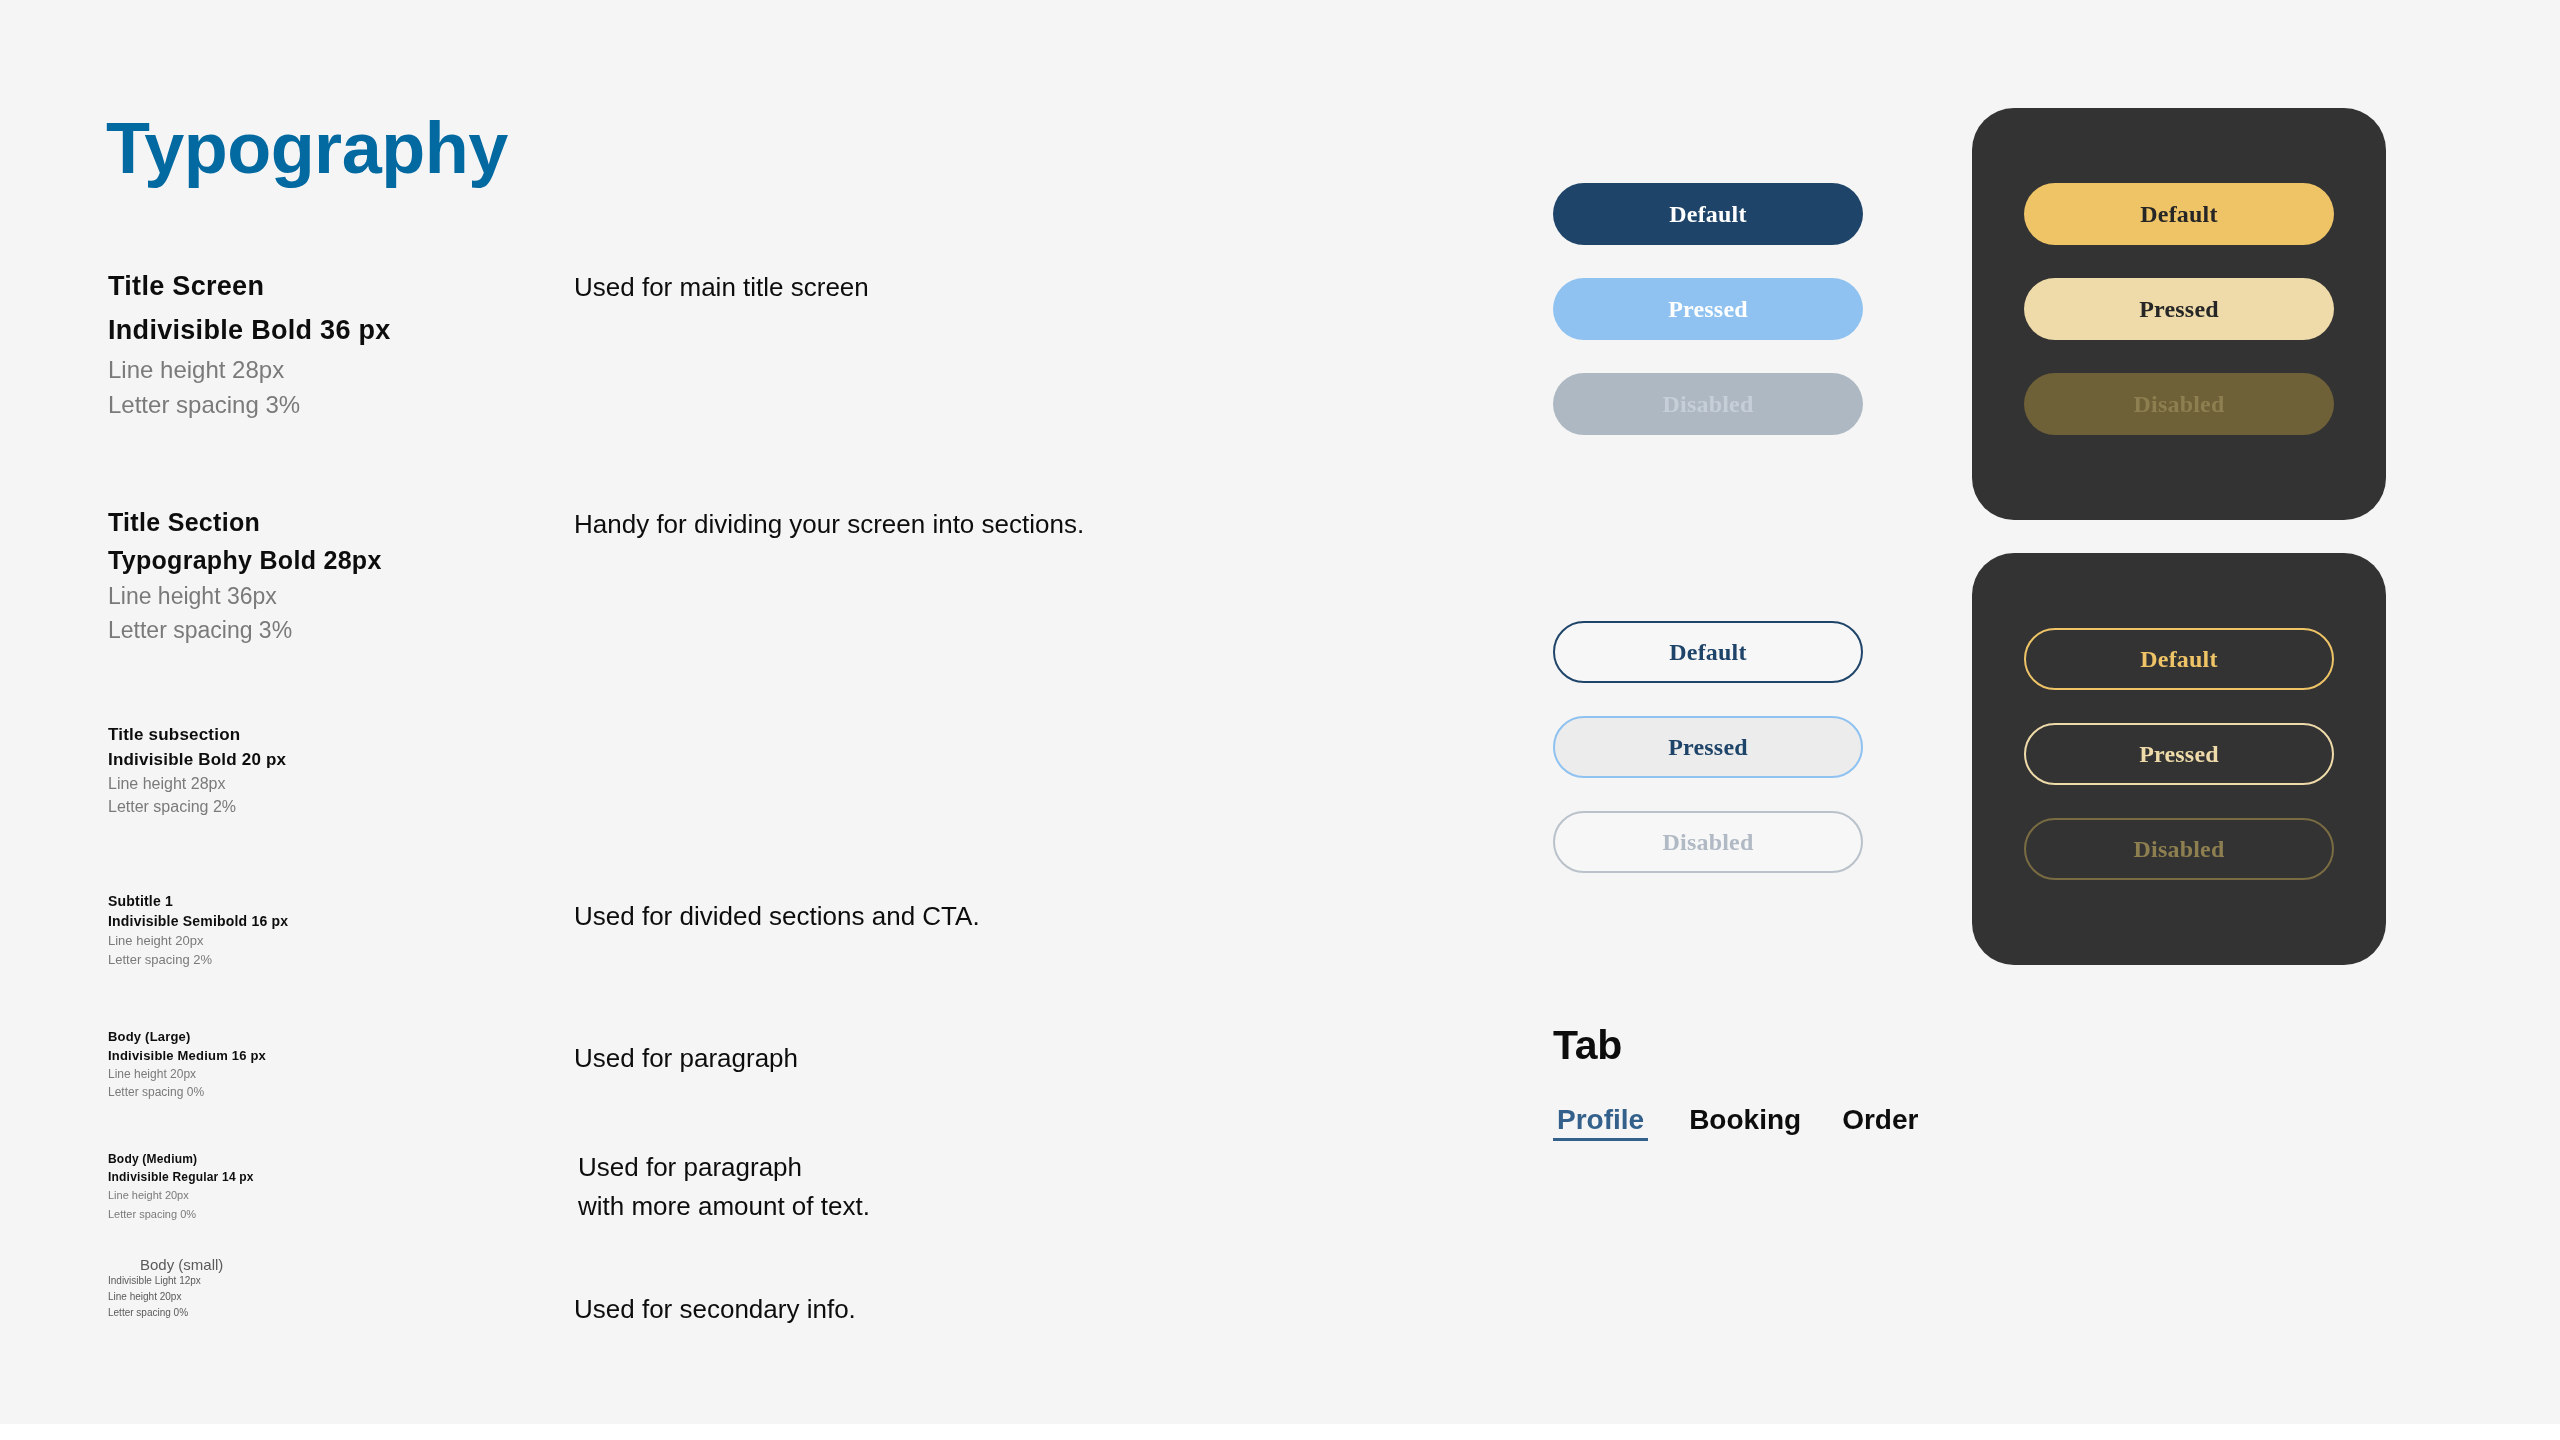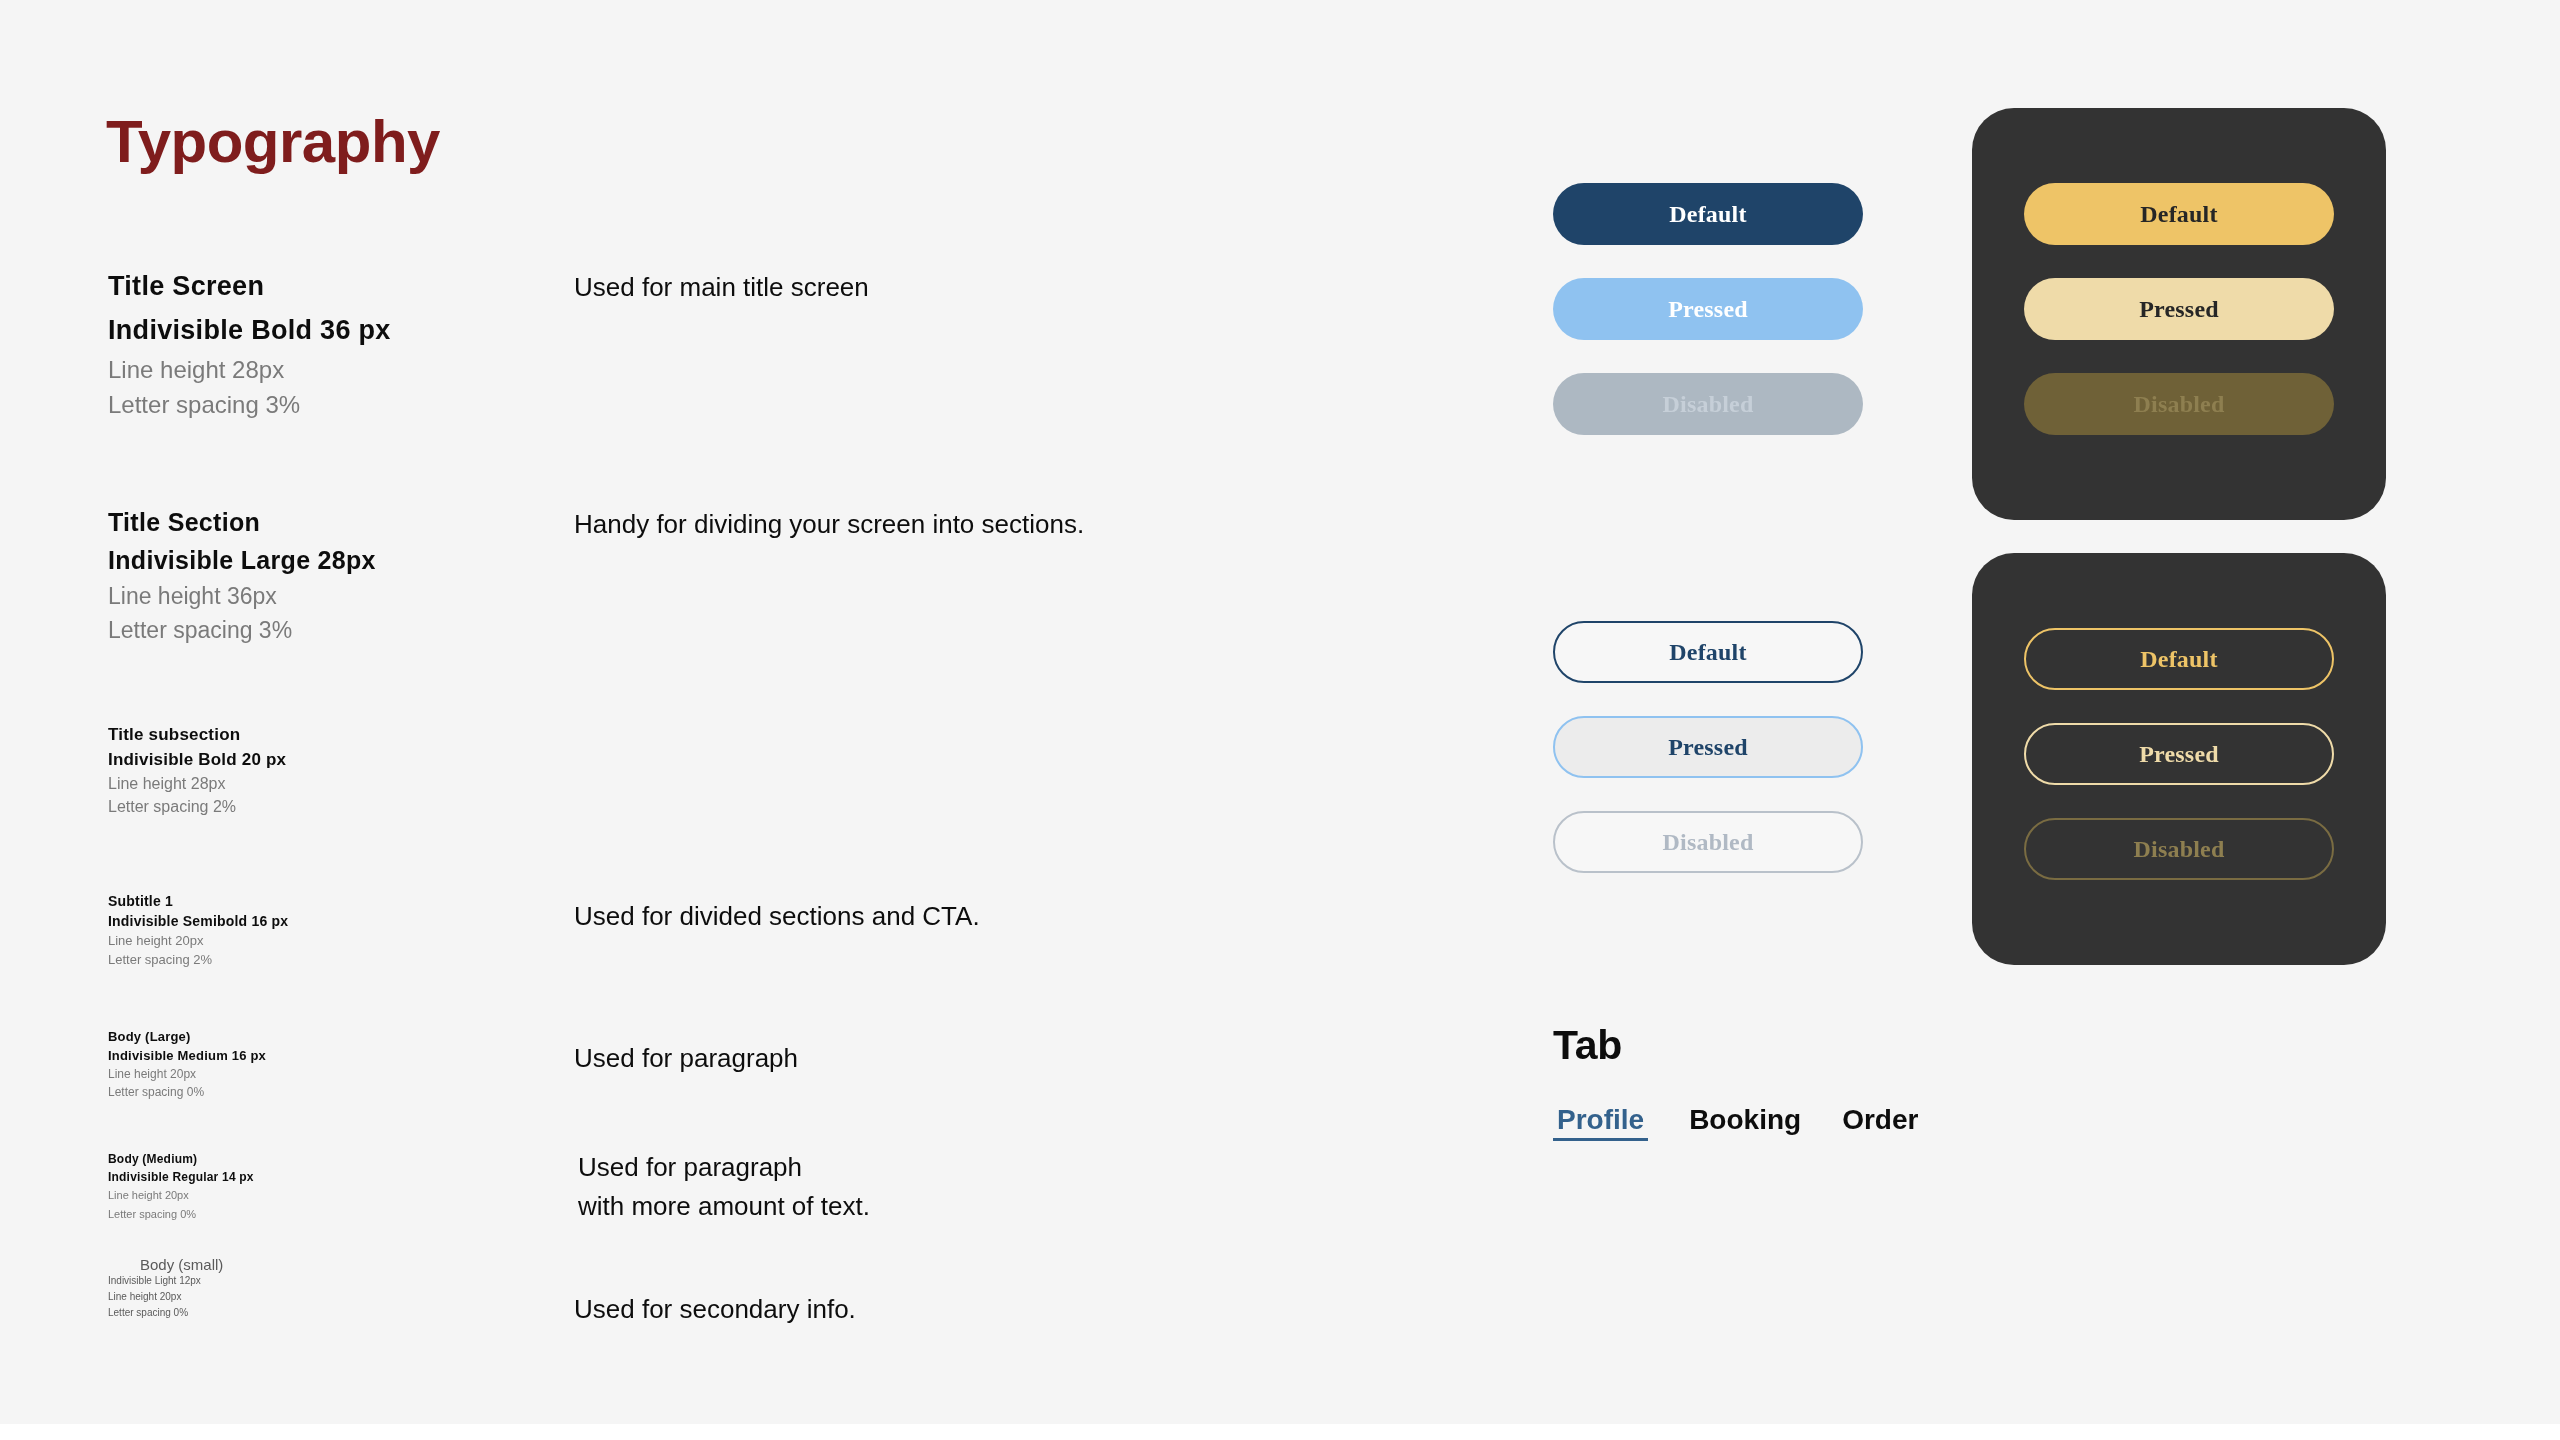--- a/index.html
+++ b/index.html
@@ -18,24 +18,24 @@
     width: 2560px;
     height: 1424px;
     background: #f5f5f5;
   }
 
   
   .page-title {
     position: absolute;
     left: 106px;
     top: 112px;
-    font-size: 60px;
+    font-size: 72px;
     font-weight: bold;
     letter-spacing: -0.5px;
-    color: #7f1d1d;
+    color: #0369a1;
     line-height: 1;
   }
 
   
   .specimen {
     position: absolute;
     left: 108px;
   }
   .spec-name,
   .spec-font {
@@ -151,21 +151,21 @@
 
   <div class="specimen" style="top:264px;">
     <div class="spec-name" style="font-size:27px; line-height:44px; letter-spacing:0.3px;">Title Screen</div>
     <div class="spec-font" style="font-size:27px; line-height:44px; letter-spacing:0.3px;text-align:right;">Indivisible Bold 36 px</div>
     <div class="spec-meta" style="font-size:24px; line-height:35px;">Line height 28px</div>
     <div class="spec-meta" style="font-size:24px; line-height:35px;">Letter spacing 3%</div>
   </div>
 
   <div class="specimen" style="top:503px;">
     <div class="spec-name" style="font-size:25px; line-height:38px; letter-spacing:0.3px;">Title Section</div>
-    <div class="spec-font" style="font-size:25px; line-height:38px; letter-spacing:0.3px;">Indivisible Large 28px</div>
+    <div class="spec-font" style="font-size:25px; line-height:38px; letter-spacing:0.3px;">Typography Bold 28px</div>
     <div class="spec-meta" style="font-size:23px; line-height:34px;">Line height 36px</div>
     <div class="spec-meta" style="font-size:23px; line-height:34px;">Letter spacing 3%</div>
   </div>
 
   <div class="specimen" style="top:722px;">
     <div class="spec-name" style="font-size:17px; line-height:25px; letter-spacing:0.2px;">Title subsection</div>
     <div class="spec-font" style="font-size:17px; line-height:25px; letter-spacing:0.2px;">Indivisible Bold 20 px</div>
     <div class="spec-meta" style="font-size:16px; line-height:23px;">Line height 28px</div>
     <div class="spec-meta" style="font-size:16px; line-height:23px;">Letter spacing 2%</div>
   </div>

